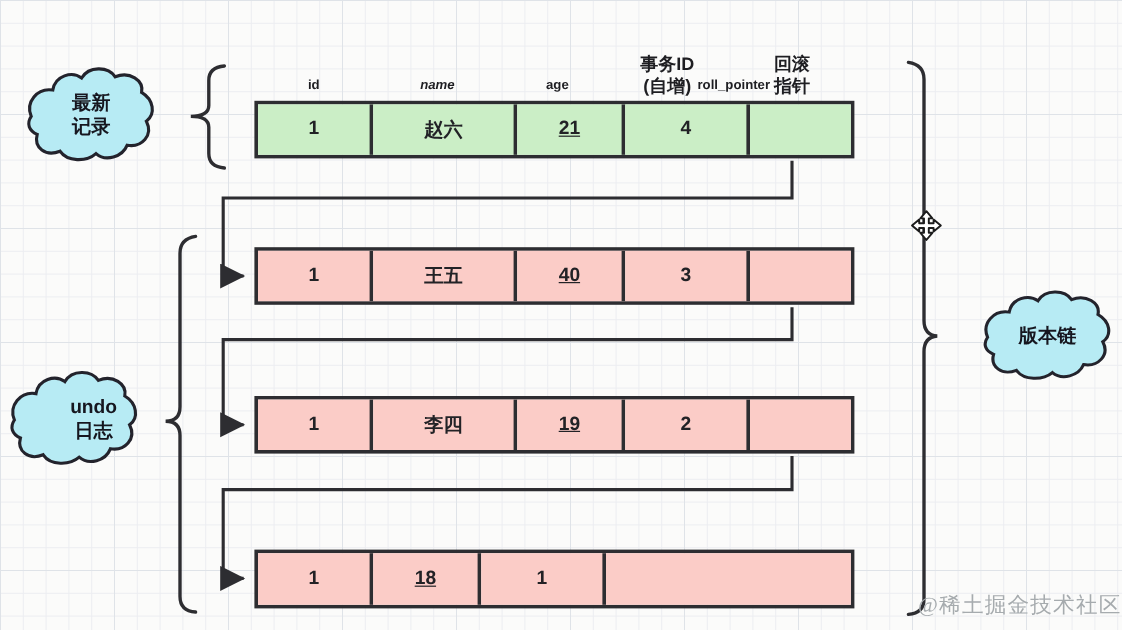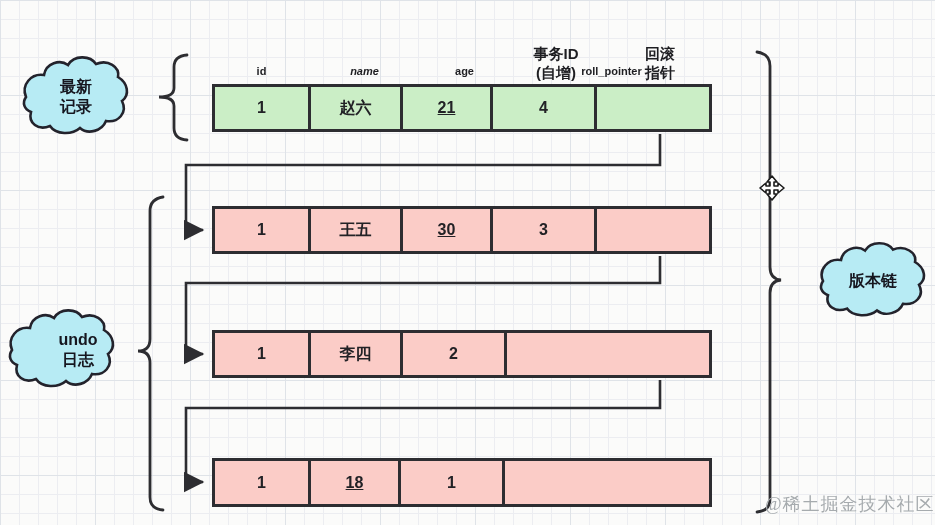--- a/index.html
+++ b/index.html
@@ -24,21 +24,21 @@
     display:flex;box-sizing:border-box;
     border:3px solid #2d2d31;
   }
   .record-row .cell{
     box-sizing:border-box;
     display:flex;align-items:center;justify-content:center;
     font-size:16px;font-weight:700;color:#222226;
     border-right:3px solid #2d2d31;
   }
   .record-row .cell:last-child{border-right:none;flex:1;}
-  .c0{width:96px;} .c1{width:92px;} .c2{width:90px;text-decoration:underline;} .c3{width:104px;}
+  .c0{width:96px;} .c1{width:120px;} .c2{width:90px;text-decoration:underline;} .c3{width:104px;}
   .row-green .cell{background:#cbeec6;}
   .row-pink .cell{background:#fbccc7;}
 
   
   .col-headers{
     position:absolute;left:212px;top:51px;width:500px;height:22px;display:flex;
   }
   .col-headers .hcell{
     display:flex;align-items:center;justify-content:center;
     font-size:11px;font-weight:700;color:#1e1e22;margin-top:17px;
@@ -120,28 +120,29 @@
     <div class="cell c0">1</div>
     <div class="cell c1">赵六</div>
     <div class="cell c2">21</div>
     <div class="cell c3">4</div>
     <div class="cell"></div>
   </div>
 
   <div class="record-row row-pink" style="top:206px;">
     <div class="cell c0">1</div>
     <div class="cell c1">王五</div>
-    <div class="cell c2">30</div>
+    <div class="cell c2">40</div>
     <div class="cell c3">3</div>
     <div class="cell"></div>
   </div>
 
   <div class="record-row row-pink" style="top:330px;">
     <div class="cell c0">1</div>
     <div class="cell c1">李四</div>
+    <div class="cell c2">19</div>
     <div class="cell c3">2</div>
     <div class="cell"></div>
   </div>
 
   <div class="record-row row-pink" style="top:458px;height:49px;">
     <div class="cell c0">1</div>
     <div class="cell c2">18</div>
     <div class="cell c3">1</div>
     <div class="cell"></div>
   </div>

